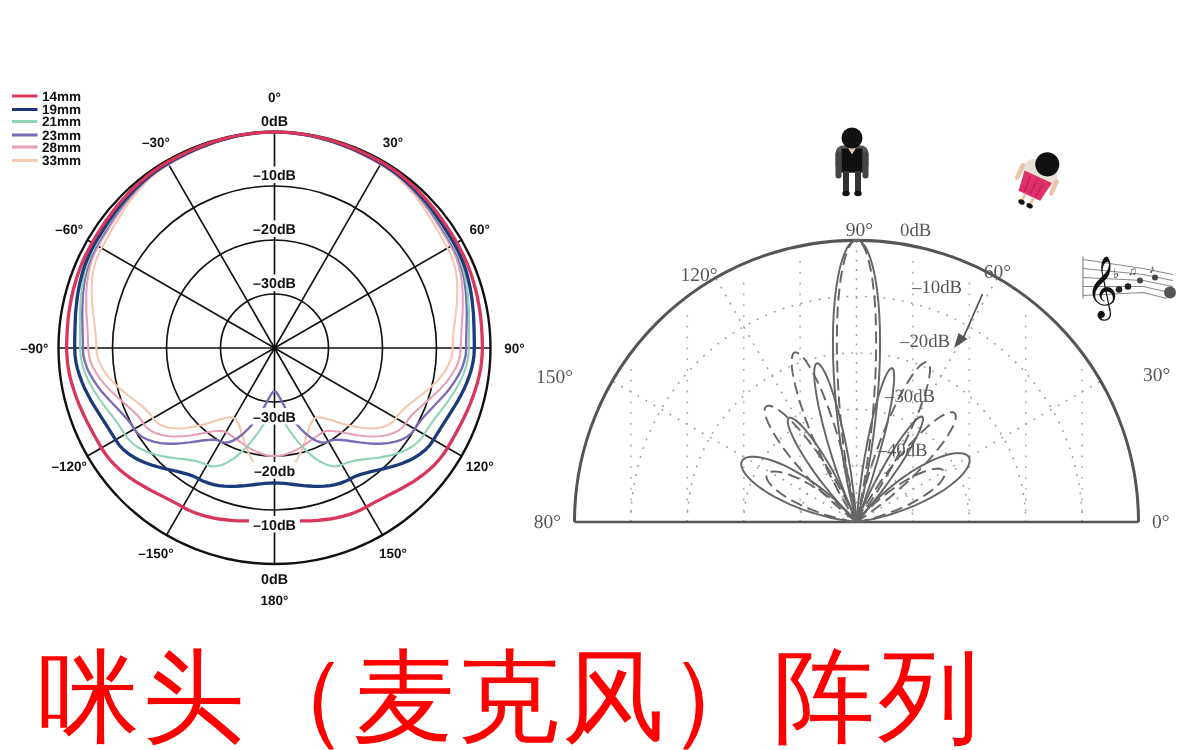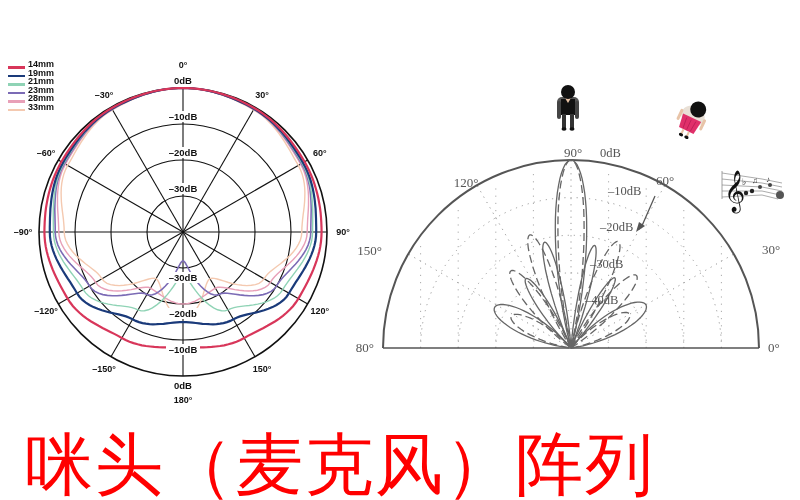--- a/index.html
+++ b/index.html
@@ -1,19 +1,19 @@
 <!DOCTYPE html>
 <html><head>
   <meta charset="utf-8">
   <style>
     html, body { margin: 0; padding: 0; background: #ffffff; }
     body { width: 800px; height: 500px; position: relative; overflow: hidden; font-family: "Liberation Sans", "DejaVu Sans", sans-serif; }
     #stage { position: absolute; left: 0; top: 0; width: 800px; height: 500px; }
     .legend { position: absolute; left: 8px; top: 60px; font-size: 9px; font-weight: bold; color: #111; line-height: 8.5px; }
-    .legend-item { display: flex; align-items: flex-end; height: 8.5px; }
+    .legend-item { display: flex; align-items: center; height: 8.5px; }
     .legend-swatch { width: 17px; height: 2.4px; margin-right: 3px; }
     .caption { position: absolute; left: 0; top: 420px; width: 680px; text-align: center; color: #ff0000; font-size: 68px; font-family: "DejaVu Sans", sans-serif; letter-spacing: 2px; }
     svg text { font-family: "Liberation Sans", "DejaVu Sans", sans-serif; }
     .serif-text { font-family: "Liberation Serif", "DejaVu Serif", serif; fill: #555; }
   </style>
 </head>
 <body>
 
 <div id="stage">
   <svg id="left-chart" width="800" height="500" style="position:absolute;left:0;top:0;" xmlns="http://www.w3.org/2000/svg">

